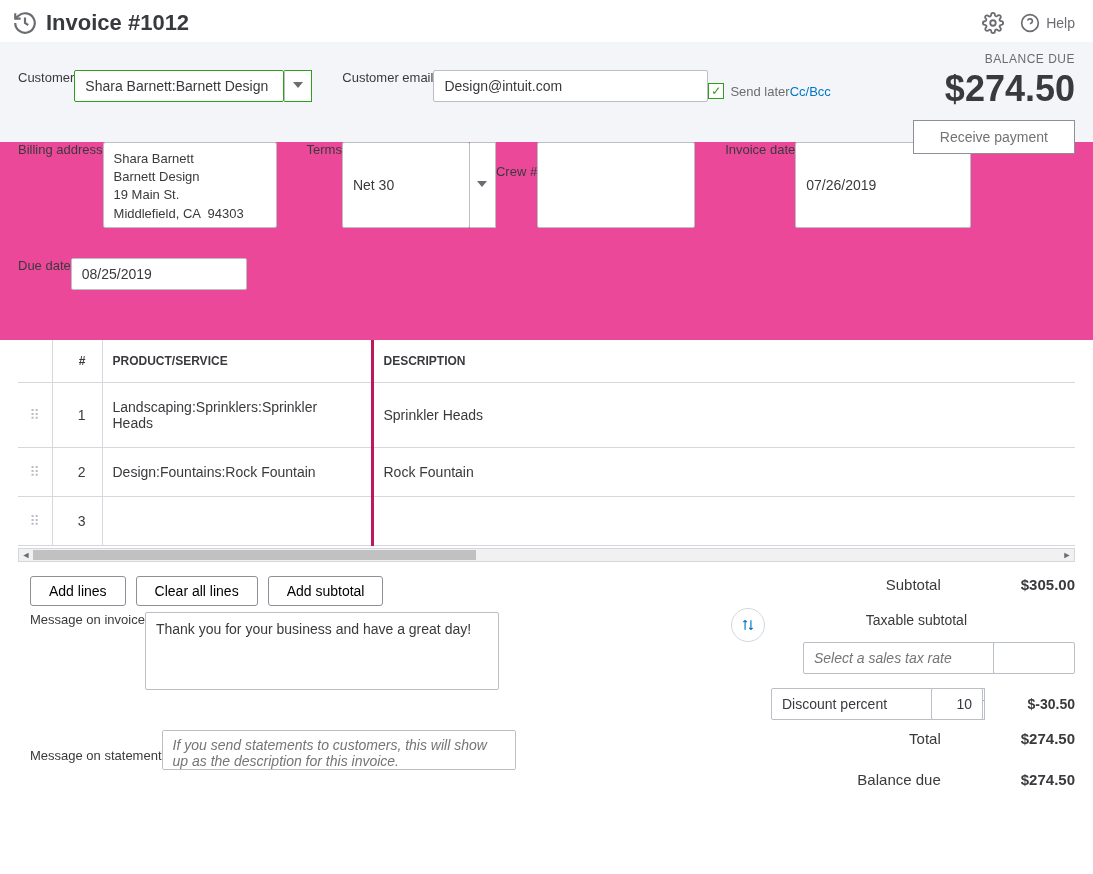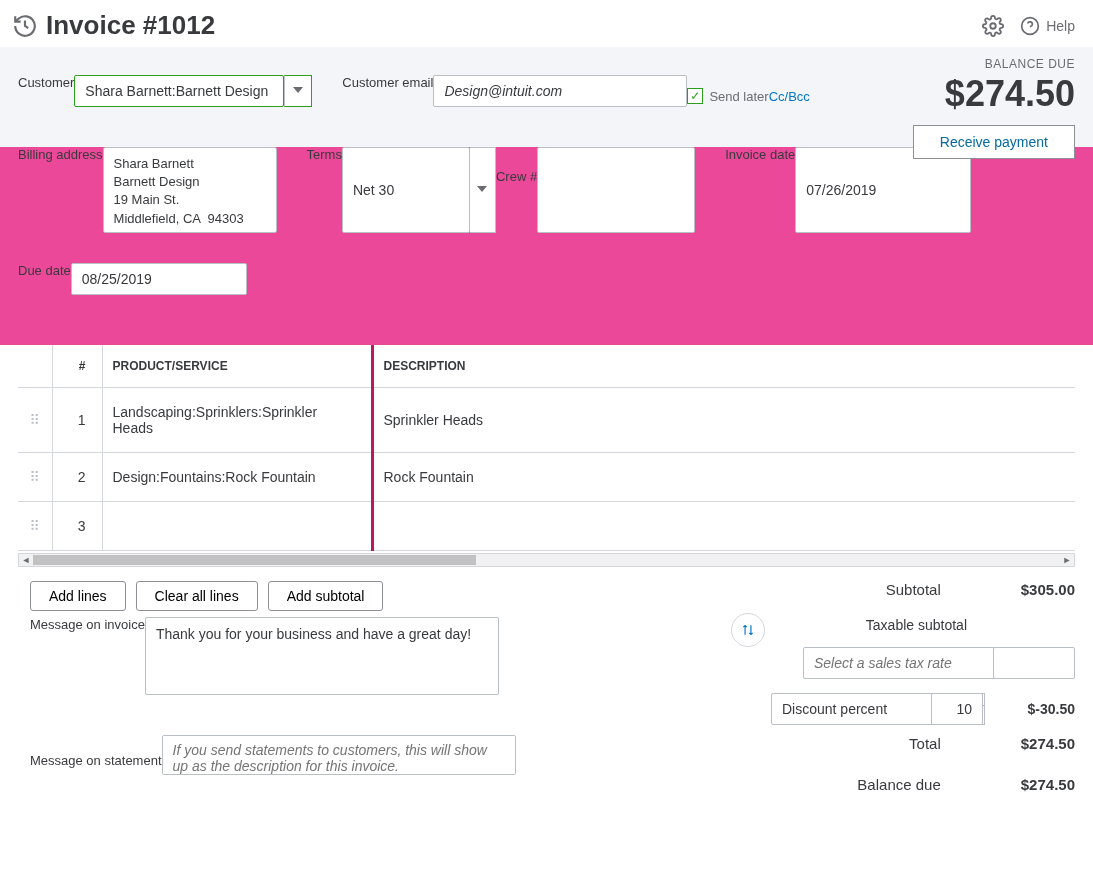--- a/index.html
+++ b/index.html
@@ -1,41 +1,41 @@
 <!DOCTYPE html>
 <html><head>
 <meta charset="utf-8">
 <style>
 * { box-sizing: border-box; margin: 0; padding: 0; }
 body { font-family: -apple-system, BlinkMacSystemFont, "Segoe UI", Helvetica, Arial, sans-serif; background: #fff; color: #393a3d; font-size: 14px; }
 .header { display: flex; align-items: center; justify-content: space-between; padding: 10px 18px 0 12px; }
 .header-left { display: flex; align-items: center; gap: 8px; }
-.header-title { font-size: 26px; font-weight: 700; color: #393a3d; }
+.header-title { font-size: 22px; font-weight: 700; color: #393a3d; }
 .header-right { display: flex; align-items: center; gap: 16px; color: #6b6c72; }
 .help-wrap { display: flex; align-items: center; gap: 6px; cursor: pointer; }
 .top-form { background: #f4f5f8; padding: 28px 18px 40px 18px; margin-top: 6px; display: flex; gap: 30px; position: relative; }
 .form-col { display: flex; flex-direction: row; justify-content: flex-end; }
 .label { font-size: 13px; color: #393a3d; margin-bottom: 6px; }
 input[type="text"], textarea, select {
   border: 1px solid #babec5; background: #fff; padding: 7px 10px; font-size: 14px;
   font-family: inherit; color: #393a3d; border-radius: 2px;
 }
 .customer-select { display: flex; }
 .customer-select input { width: 210px; border-color: #2ca01c; outline: none; }
 .customer-select .dd { width: 28px; border: 1px solid #2ca01c; border-left: 1px solid #babec5; display: flex; align-items: center; justify-content: center; cursor: pointer; background: #fff; }
-.email-input { width: 254px; font-style: italic; }
+.email-input { width: 275px; }
 .send-later-row { display: flex; align-items: center; justify-content: space-between; margin-top: 10px; }
 .checkbox-wrap { display: flex; align-items: center; gap: 6px; }
 .checkbox { width: 16px; height: 16px; border: 1px solid #2ca01c; display: flex; align-items: center; justify-content: center; color: #2ca01c; font-size: 12px; background: #fff; }
 .send-later-text { font-size: 13px; color: #6b6c72; }
 .ccbcc { color: #0077c5; font-size: 13px; cursor: pointer; }
 .balance-block { position: absolute; right: 18px; top: 10px; text-align: right; }
 .balance-label { font-size: 12px; color: #6b6c72; letter-spacing: 0.5px; }
 .balance-amount { font-size: 36px; font-weight: 700; color: #393a3d; margin-top: 2px; }
-.receive-btn { margin-top: 10px; border: 1px solid #8d9096; background: #fff; padding: 8px 26px; font-size: 14px; cursor: pointer; color: #0369a1; }
+.receive-btn { margin-top: 10px; border: 1px solid #8d9096; background: #fff; padding: 8px 26px; font-size: 14px; cursor: pointer; color: #737373; }
 .second-form { background: #ec4899; padding: 0 18px 50px 18px; display: flex; gap: 30px; flex-wrap: wrap; }
 .billing-textarea { width: 174px; height: 86px; resize: none; font-size: 13px; line-height: 1.4; }
 .terms-wrap { display: flex; }
 .terms-wrap input { width: 128px; }
 .terms-dd { width: 26px; border: 1px solid #babec5; border-left: none; display: flex; align-items: center; justify-content: center; cursor: pointer; background: #fff; }
 .date-input { width: 176px; }
 .crew-input { width: 158px; }
 .table-wrap { padding: 0 18px; }
 table { width: 100%; border-collapse: collapse; }
 th { text-align: left; font-size: 12px; font-weight: 700; padding: 14px 10px; border-bottom: 1px solid #d4d7dc; color: #393a3d; }

